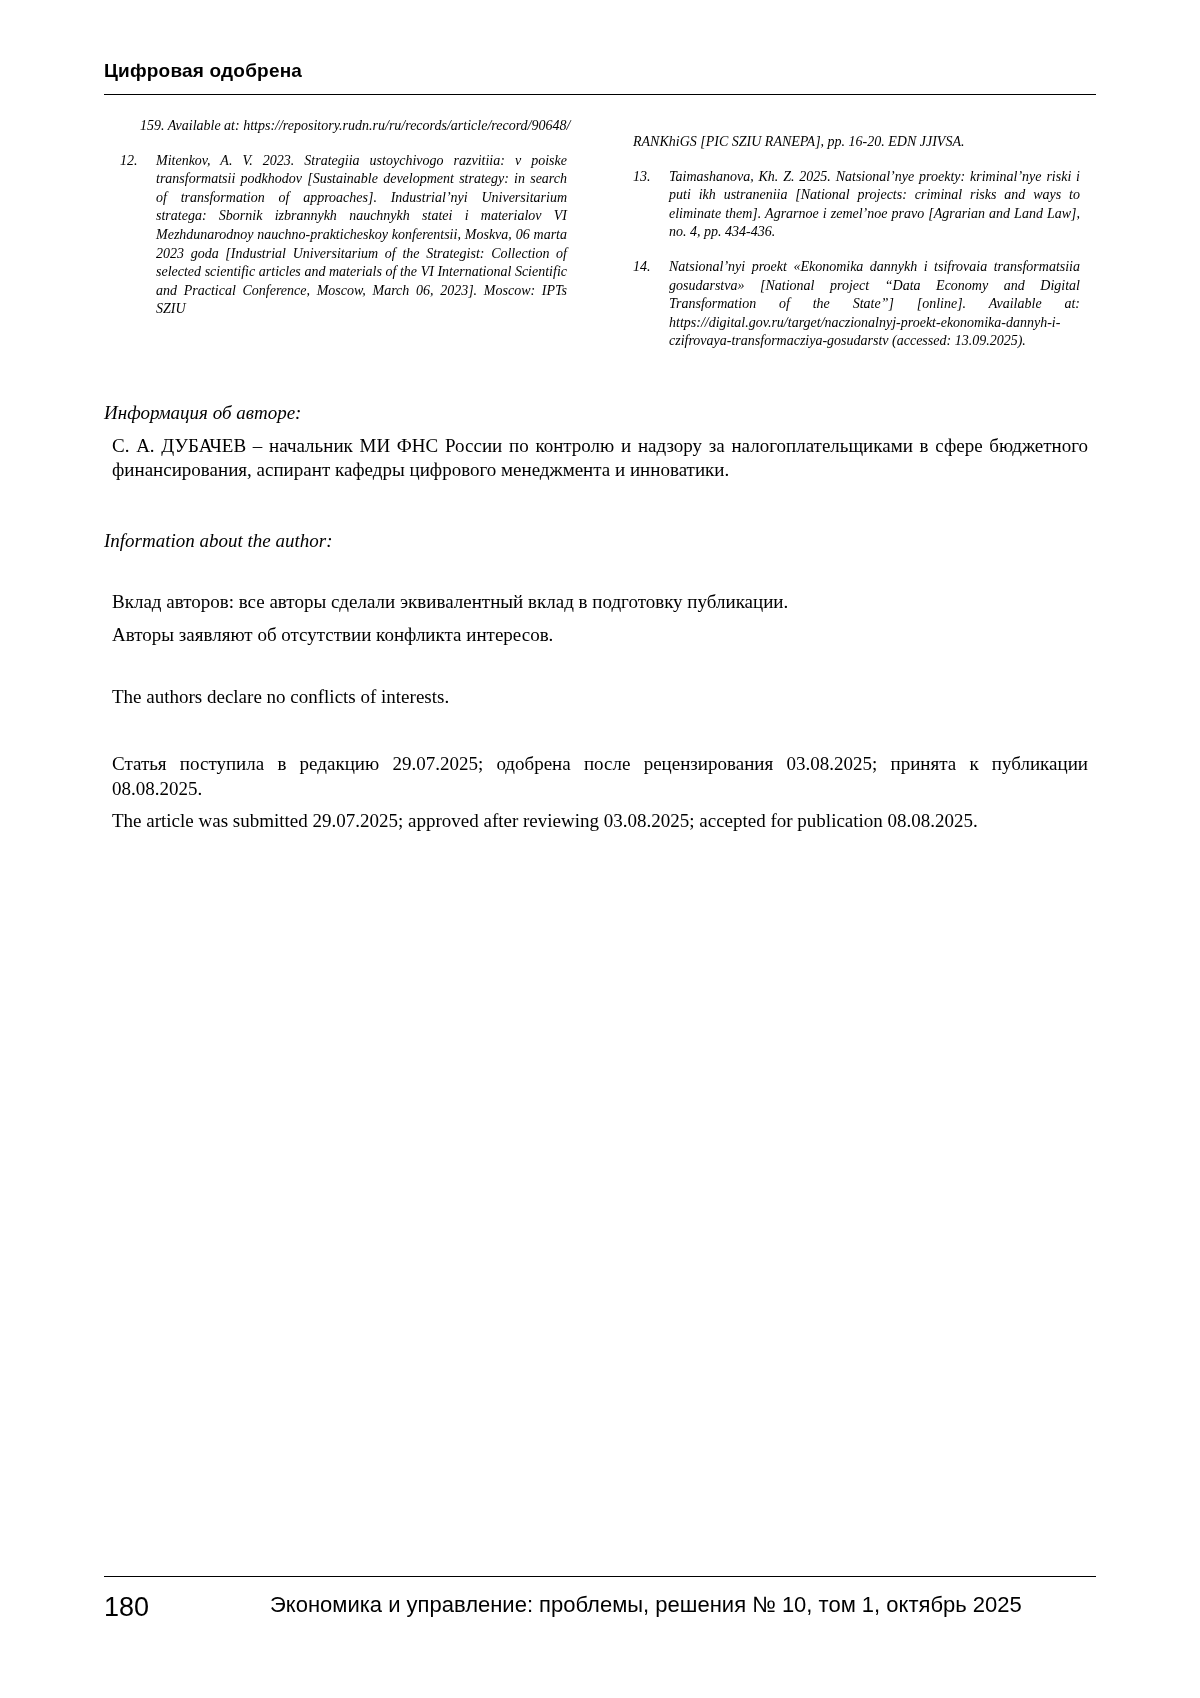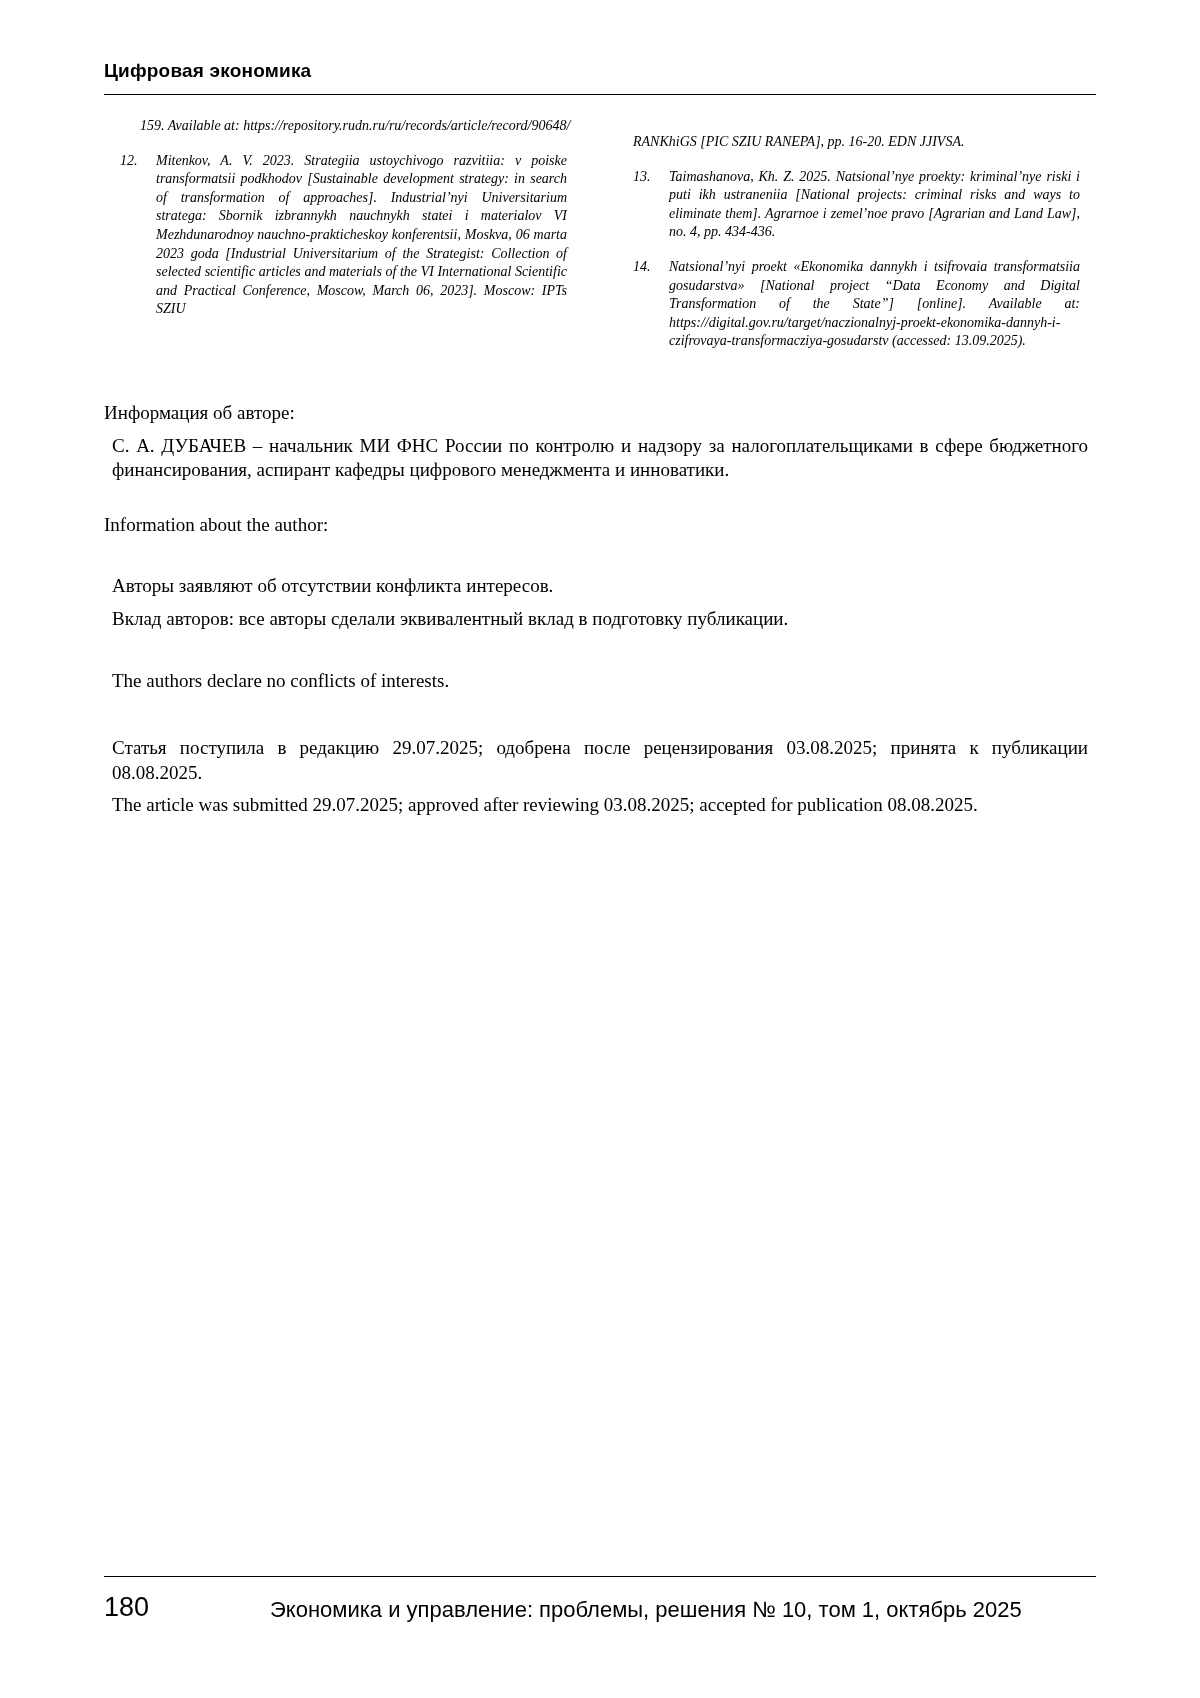--- a/index.html
+++ b/index.html
@@ -86,21 +86,22 @@
   }
 
   
   .info-block {
     margin-top: 34px;
     font-size: 19px;
     line-height: 1.3;
     width: 992px;
   }
   .info-head {
-    margin: 0 0 2px 0;
+    font-style: italic;
+    margin: 16px 0 2px 0;
   }
   .info-text {
     margin: 8px;
     text-align: justify;
     text-justify: inter-word;
   }
   .gap-m { height: 22px; }
   .gap-l { height: 26px; }
 
   
@@ -110,21 +111,21 @@
     top: 1576px;
     width: 992px;
     border-top: 1.6px solid #000;
   }
   .footer {
     position: absolute;
     left: 104px;
     top: 1592px;
     width: 992px;
     display: flex;
-    align-items: flex-end;
+    align-items: flex-start;
     font-family: "Liberation Sans", sans-serif;
   }
   .page-num {
     font-size: 27px;
     width: 120px;
     flex: 0 0 120px;
   }
   .footer-title {
     font-size: 22px;
     flex: 1 1 auto;
@@ -132,21 +133,21 @@
     padding-left: 46px;
   }
 </style>
 </head>
 <body>
 
 <div class="page">
 
   <div class="content">
 
-    <div class="runhead">Цифровая экономика</div>
+    <div class="runhead">Цифровая одобрена</div>
     <div class="rule-top"></div>
 
     <div class="cols">
 
       <div class="col">
         <p class="ref-cont">159. Available at: https://repository.rudn.ru/ru/records/article/record/90648/</p>
         <div class="ref-item">
           <span class="ref-num">12.</span>
           <span class="ref-body">Mitenkov, A. V. 2023. Strategiia ustoychivogo razvitiia: v poiske transformatsii podkhodov [Sustainable development strategy: in search of transformation of approaches]. Industrial’nyi Universitarium stratega: Sbornik izbrannykh nauchnykh statei i materialov VI Mezhdunarodnoy nauchno-prakticheskoy konferentsii, Moskva, 06 marta 2023 goda [Industrial Universitarium of the Strategist: Collection of selected scientific articles and materials of the VI International Scientific and Practical Conference, Moscow, March 06, 2023]. Moscow: IPTs SZIU</span>
         </div>
@@ -170,22 +171,22 @@
 
       <p class="info-head">Информация об авторе:</p>
       <p class="info-text">С. А. ДУБАЧЕВ – начальник МИ ФНС России по контролю и надзору за налогоплательщиками в сфере бюджетного финансирования, аспирант кафедры цифрового менеджмента и инноватики.</p>
 
       <div class="gap-m"></div>
 
       <p class="info-head">Information about the author:</p>
 
       <div class="gap-l"></div>
 
+      <p class="info-text">Вклад авторов: все авторы сделали эквивалентный вклад в подготовку публикации.</p>
       <p class="info-text">Авторы заявляют об отсутствии конфликта интересов.</p>
-      <p class="info-text">Вклад авторов: все авторы сделали эквивалентный вклад в подготовку публикации.</p>
 
       <div class="gap-m"></div>
 
       <p class="info-text">The authors declare no conflicts of interests.</p>
 
       <div class="gap-l"></div>
 
       <p class="info-text">Статья поступила в редакцию 29.07.2025; одобрена после рецензирования 03.08.2025; принята к публикации 08.08.2025.</p>
       <p class="info-text">The article was submitted 29.07.2025; approved after reviewing 03.08.2025; accepted for publication 08.08.2025.</p>
 

